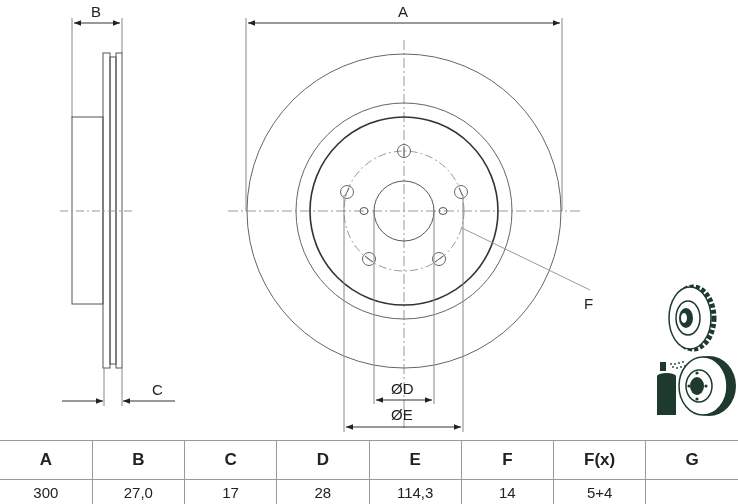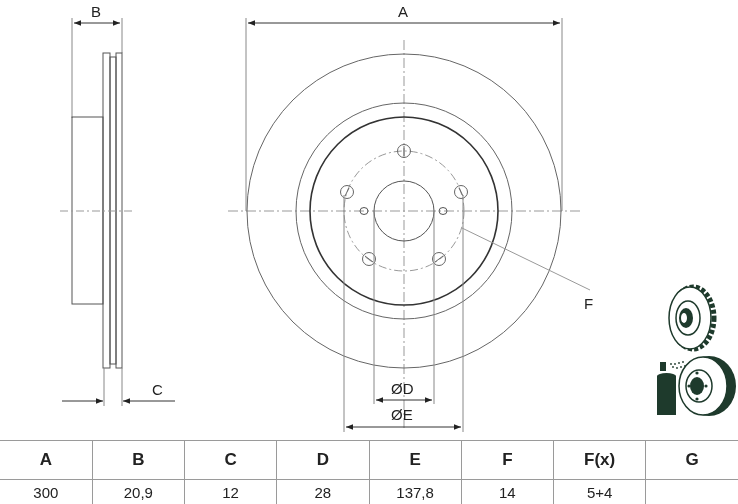--- a/index.html
+++ b/index.html
@@ -131,22 +131,22 @@
     <td>B</td>
     <td>C</td>
     <td>D</td>
     <td>E</td>
     <td>F</td>
     <td>F(x)</td>
     <td>G</td>
   </tr>
   <tr class="vals">
     <td>300</td>
-    <td>20,9</td>
-    <td>12</td>
+    <td>27,0</td>
+    <td>17</td>
     <td>28</td>
-    <td>137,8</td>
+    <td>114,3</td>
     <td>14</td>
     <td>5+4</td>
     <td></td>
   </tr>
 </tbody>
   </table>
 
 </body></html>

